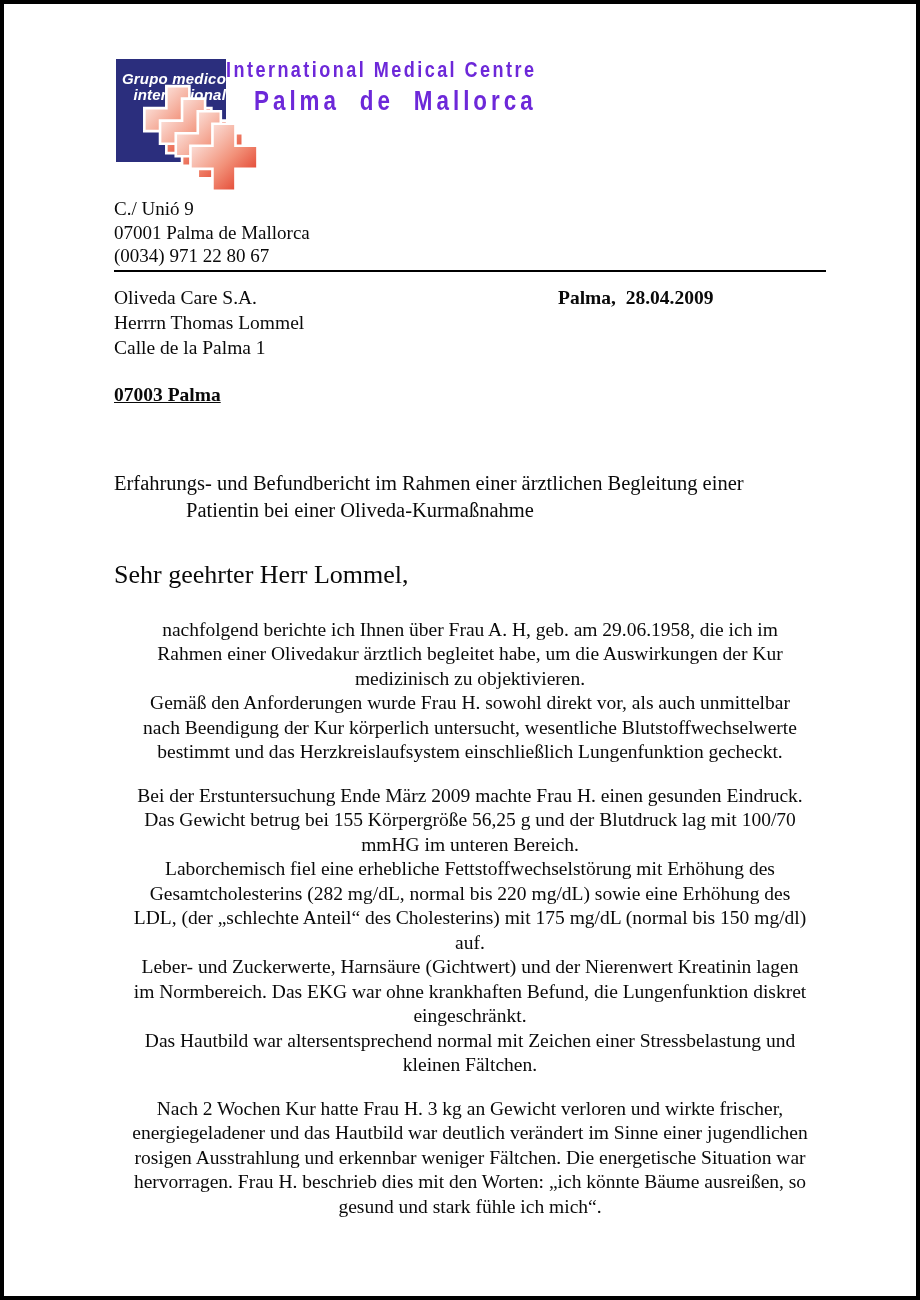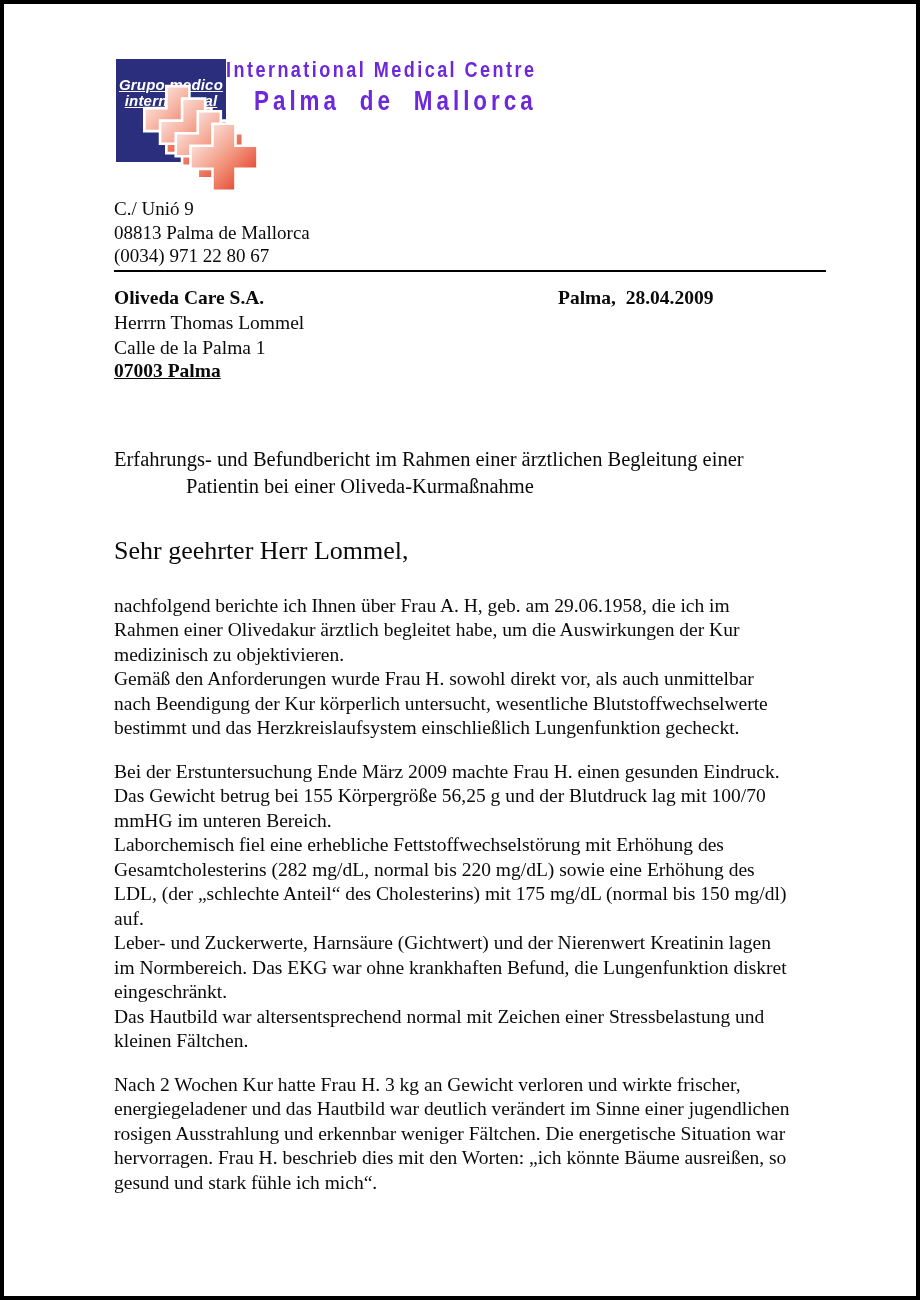--- a/index.html
+++ b/index.html
@@ -16,30 +16,29 @@
   }
 
   
   .logo-box {
     position: absolute;
     left: 112px; top: 55px;
     width: 110px; height: 103px;
     background: #2b2e7d;
   }
   .logo-box-text {
-    padding-top: 18px;
-    text-align: center;
+    padding-top: 12px;
+    text-align: right;
     color: #ffffff;
     font-family: "Liberation Sans", sans-serif;
     font-weight: bold;
     font-style: italic;
     font-size: 15px;
     line-height: 16px;
     letter-spacing: 0.2px;
-    text-decoration: underline;
   }
   .crosses {
     position: absolute;
     left: 138px; top: 80px;
     width: 122px; height: 110px;
   }
   .brand {
     position: absolute;
     left: 222px; top: 53px;
     font-family: "Liberation Sans", sans-serif;
@@ -74,43 +73,45 @@
 
   .sender { font-size: 19px; line-height: 23.5px; }
   .sender .bold { font-weight: bold; font-size: 19.5px; }
   .rule {
     border-bottom: 2px solid #000000;
     margin-top: 2px;
     width: 712px;
   }
 
   .recipient { margin-top: 13px; font-size: 19.5px; line-height: 25px; }
-  .recipient .bold { font-weight: bold; }
+  .recipient .bold { font-weight: normal; }
   .dateline {
     font-weight: bold;
     font-size: 19.5px;
     padding-left: 6px;
     white-space: pre;
   }
   .city {
+    margin-top: 24px;
     font-size: 19.5px;
     font-weight: bold;
     text-decoration: underline;
   }
 
   .subject { margin-top: 64px; font-size: 20.5px; line-height: 27px; }
   .subject-indent { padding-left: 72px; }
 
   .salutation { margin-top: 36px; font-size: 26px; }
 
   .para {
     font-size: 19.5px;
     line-height: 24.5px;
     white-space: pre-line;
     margin: 0 0 19px 0;
+    text-align: center;
   }
   .para:first-of-type { margin-top: 28px; }
 </style>
 </head>
 <body>
 
 <div class="page">
 
   <div>
     <div class="logo-box" style="background: rgb(43, 46, 125);">
@@ -140,21 +141,21 @@
       <div class="brand-line1">International Medical Centre</div>
       <div class="brand-line2">Palma de Mallorca</div>
     </div>
   </div>
 
   <div class="content">
 
     <div class="two-col sender">
       <div>
         <div>C./ Unió 9</div>
-        <div>08813 Palma de Mallorca</div>
+        <div>07001 Palma de Mallorca</div>
         <div>(0034) 971 22 80 67</div>
       </div>
     </div>
 
     <div class="rule"></div>
 
     <div class="two-col recipient">
       <div class="col-left">
         <div class="bold">Oliveda Care S.A.</div>
         <div>Herrrn Thomas Lommel</div>

